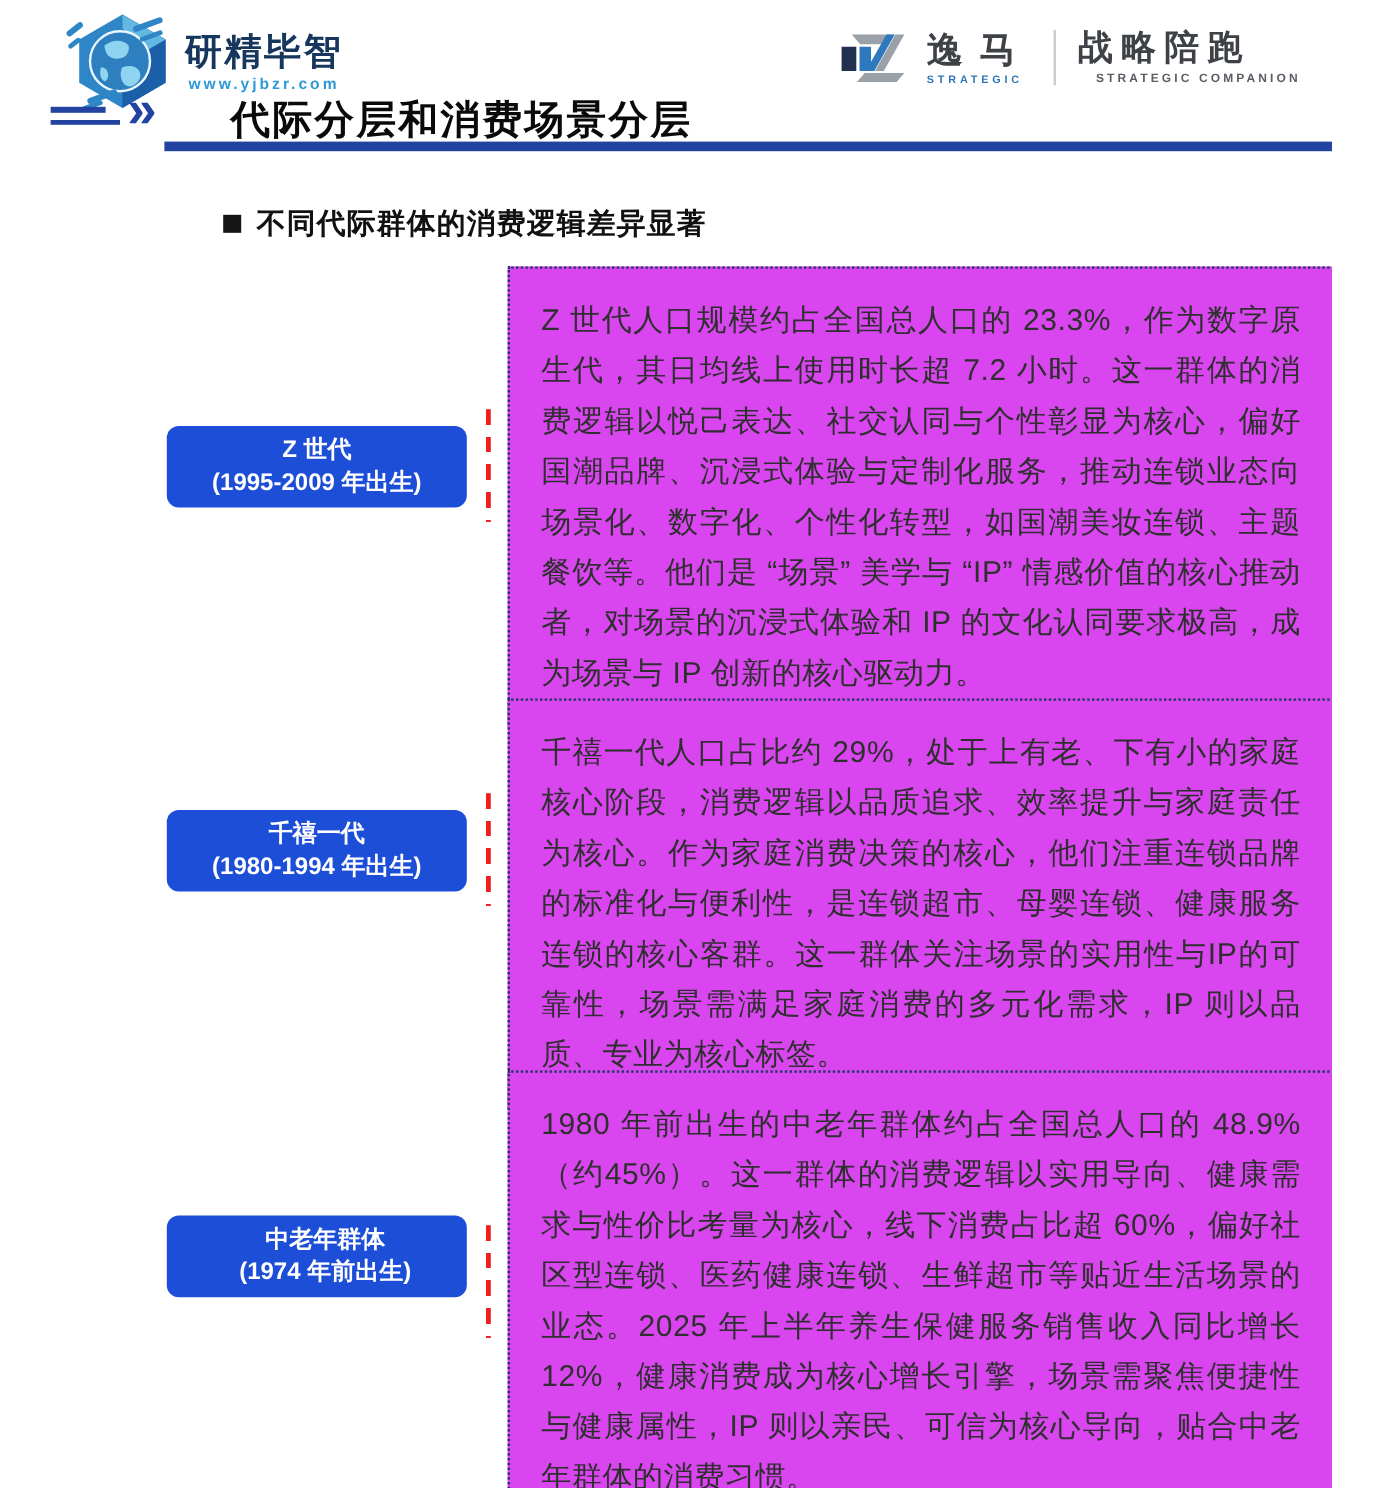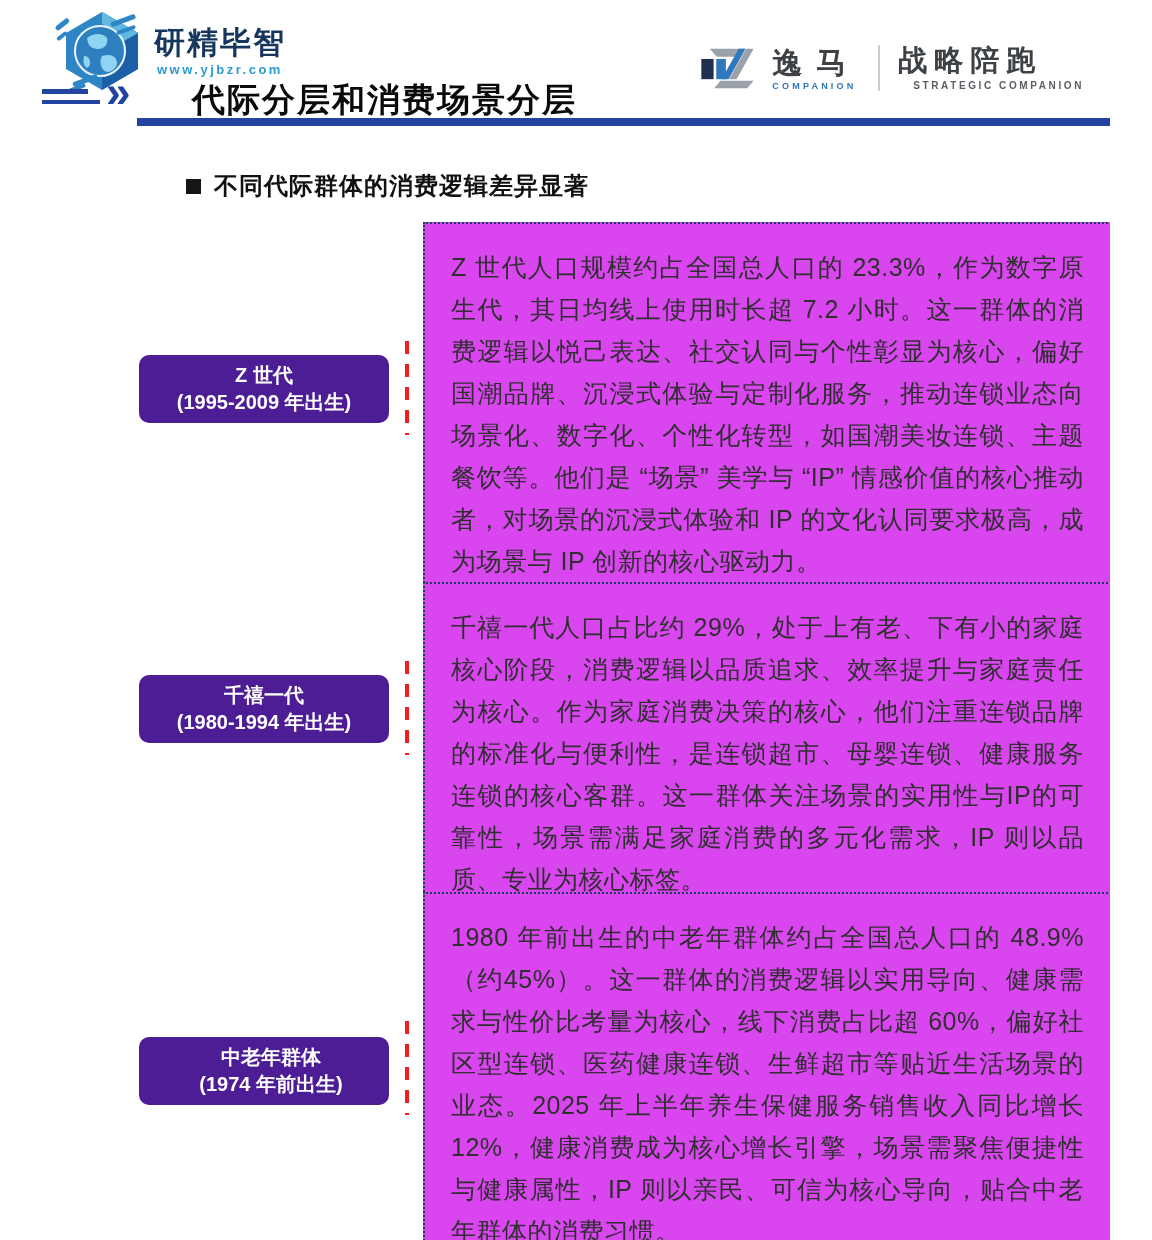--- a/index.html
+++ b/index.html
@@ -7,21 +7,21 @@
   body { font-family:"Liberation Sans", sans-serif; }
   .page { position:relative; width:1068px; height:1240px; background:#fff; overflow:hidden; margin:0 auto; }
 
   
   .brand-left { position:absolute; left:12px; top:6px; width:320px; height:86px; }
   .globe-svg { position:absolute; left:0; top:2px; }
   .brand-name { position:absolute; left:100px; top:16px; font-size:31px; font-weight:800; color:#17365D; letter-spacing:2px; }
   .brand-url { position:absolute; left:103px; top:56px; font-size:13px; font-weight:700; color:#2D9AD5; letter-spacing:2.5px; }
 
   
-  .brand-right { position:absolute; right:26px; top:44px; display:flex; align-items:center; gap:12px; }
+  .brand-right { position:absolute; right:26px; top:24px; display:flex; align-items:center; gap:12px; }
   .fly-block { display:flex; flex-direction:column; align-items:flex-start; }
   .fly-cn { font-size:30px; font-weight:700; color:#3E4246; letter-spacing:14px; line-height:1.1; }
   .fly-en { font-size:9px; font-weight:700; color:#2E75B6; letter-spacing:3.2px; margin-top:2px; }
   .logo-divider { width:2px; height:46px; background:#C9CDD2; margin:0 6px; }
   .strat-block { display:flex; flex-direction:column; align-items:flex-start; }
   .strat-cn { font-size:29px; font-weight:700; color:#3E4246; letter-spacing:7px; line-height:1.1; }
   .strat-en { font-size:10px; font-weight:700; color:#5A5E63; letter-spacing:2.6px; margin-top:3px;margin-left:15px; }
 
   
   .deco-line-top { position:absolute; left:0; top:89px; width:46px; height:5px; background:#2243A0; }
@@ -30,33 +30,33 @@
   .page-title { position:absolute; left:150px; top:78px; font-size:33px; font-weight:800; color:#0a0a0a; letter-spacing:2px; }
   .title-underline { position:absolute; left:95px; top:118px; width:1008px; height:8px; background:#2243A0; }
   .title-end-square { position:absolute; left:1114px; top:114px; width:33px; height:33px; background:#2B4FA6; }
 
   
   .section-heading { position:absolute; left:118px; top:170px; display:flex; align-items:center; gap:13px;padding-left:26px; }
   .bullet-square { width:15px; height:15px; background:#151515; flex:0 0 auto; }
   .section-heading-text { font-size:24px; font-weight:800; color:#111; letter-spacing:1px; }
 
   
-  .gen-label { position:absolute; left:97px; width:250px; background:#4c1d95; color:#fff;
+  .gen-label { position:absolute; left:97px; width:250px; background:#1d4ed8; color:#fff;
                border-radius:10px; text-align:center; padding:7px 4px; font-weight:800;
                font-size:20px; line-height:1.35; }
   .gen-label .l2 { font-size:20px; }
   .red-dash { position:absolute; left:363px; width:4px; height:94px;
               background:repeating-linear-gradient(to bottom, #F01E1E 0 13px, transparent 13px 23px); }
   .desc-box { position:absolute; left:381px; width:689px; border:2px dotted #1F3864;
               padding:22px 26px; font-size:25px; line-height:42px; color:#2F2F2F;
               text-align:justify; letter-spacing:0.5px; background:#d946ef; }
 
   .label-1 { top:355px; } .dash-1 { top:341px; } .box-1 { top:222px; min-height:336px; }
   .label-2 { top:675px; } .dash-2 { top:661px; } .box-2 { top:582px; min-height:288px; }
-  .label-3 { top:1037px;padding-left:18px; } .dash-3 { top:1021px; } .box-3 { top:892px; min-height:343px; }
+  .label-3 { top:1013px;padding-left:18px; } .dash-3 { top:1021px; } .box-3 { top:892px; min-height:343px; }
 </style>
 </head>
 <body>
 
 <div class="page">
 
   <div class="brand-left">
     <svg class="globe-svg" width="96" height="86" viewBox="0 0 96 86">
       <polygon points="48,4 84,25 84,61 48,82 12,61 12,25" fill="#2E86C6"></polygon>
       <polygon points="48,4 84,25 84,61 48,82" fill="#1B5FA8"></polygon>
@@ -80,21 +80,21 @@
     <svg width="64" height="48" viewBox="0 0 120 84">
       <polygon points="26,6 92,6 79,21 39,21" fill="#9AA1A9"></polygon>
       <polygon points="10,25 33,25 33,63 10,63" fill="#22304F"></polygon>
       <polygon points="38,25 56,25 56,63 38,63" fill="#2E79BD"></polygon>
       <polygon points="62,63 94,6 108,6 76,63" fill="#9AA1A9"></polygon>
       <polygon points="48,63 80,6 93,6 61,63" fill="#2E79BD"></polygon>
       <polygon points="46,66 108,66 96,80 34,80" fill="#9AA1A9"></polygon>
     </svg>
     <div class="fly-block">
       <div class="fly-cn">逸马</div>
-      <div class="fly-en">COMPANION</div>
+      <div class="fly-en">STRATEGIC</div>
     </div>
     <div class="logo-divider"></div>
     <div class="strat-block">
       <div class="strat-cn">战略陪跑</div>
       <div class="strat-en">STRATEGIC COMPANION</div>
     </div>
   </div>
 
   <div class="deco-line-top"></div>
   <div class="deco-line-bottom"></div>

